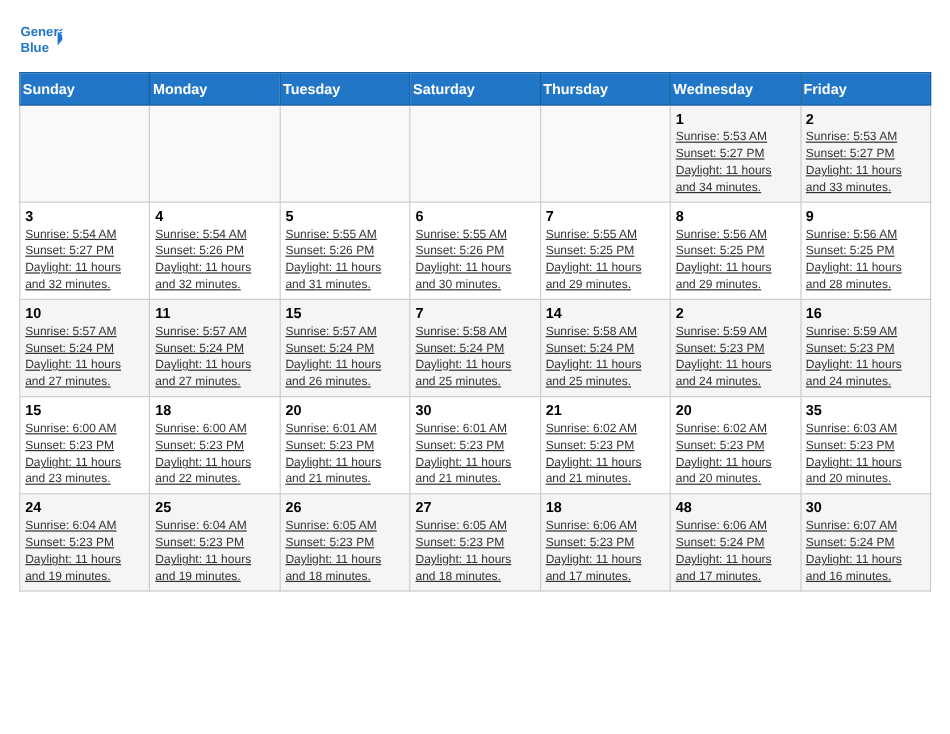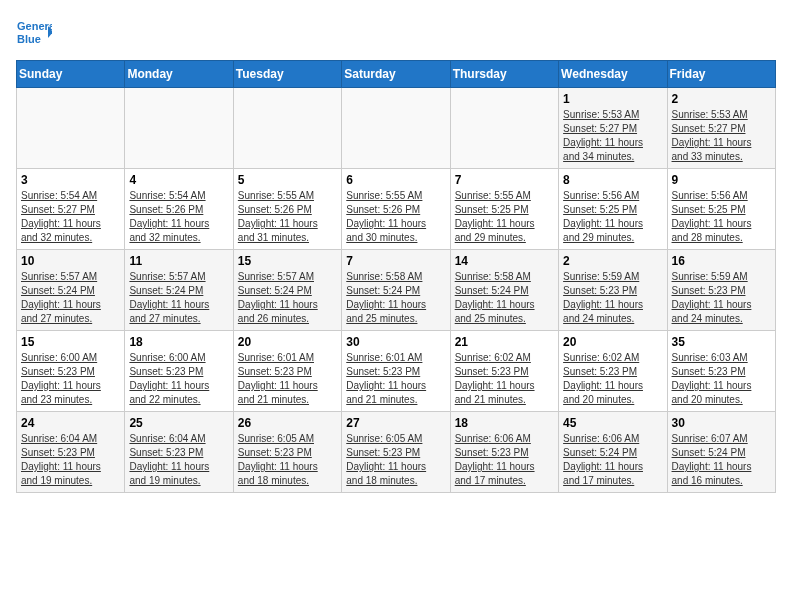--- a/index.html
+++ b/index.html
@@ -231,21 +231,21 @@
         </td>
         <td>
           <span class="day-number">27</span>
           <div class="day-info">Sunrise: 6:05 AM<br>Sunset: 5:23 PM<br>Daylight: 11 hours<br>and 18 minutes.</div>
         </td>
         <td>
           <span class="day-number">18</span>
           <div class="day-info">Sunrise: 6:06 AM<br>Sunset: 5:23 PM<br>Daylight: 11 hours<br>and 17 minutes.</div>
         </td>
         <td>
-          <span class="day-number">45</span>
+          <span class="day-number">48</span>
           <div class="day-info">Sunrise: 6:06 AM<br>Sunset: 5:24 PM<br>Daylight: 11 hours<br>and 17 minutes.</div>
         </td>
         <td>
           <span class="day-number">30</span>
           <div class="day-info">Sunrise: 6:07 AM<br>Sunset: 5:24 PM<br>Daylight: 11 hours<br>and 16 minutes.</div>
         </td>
       </tr>
     </tbody>
 </table>
 

